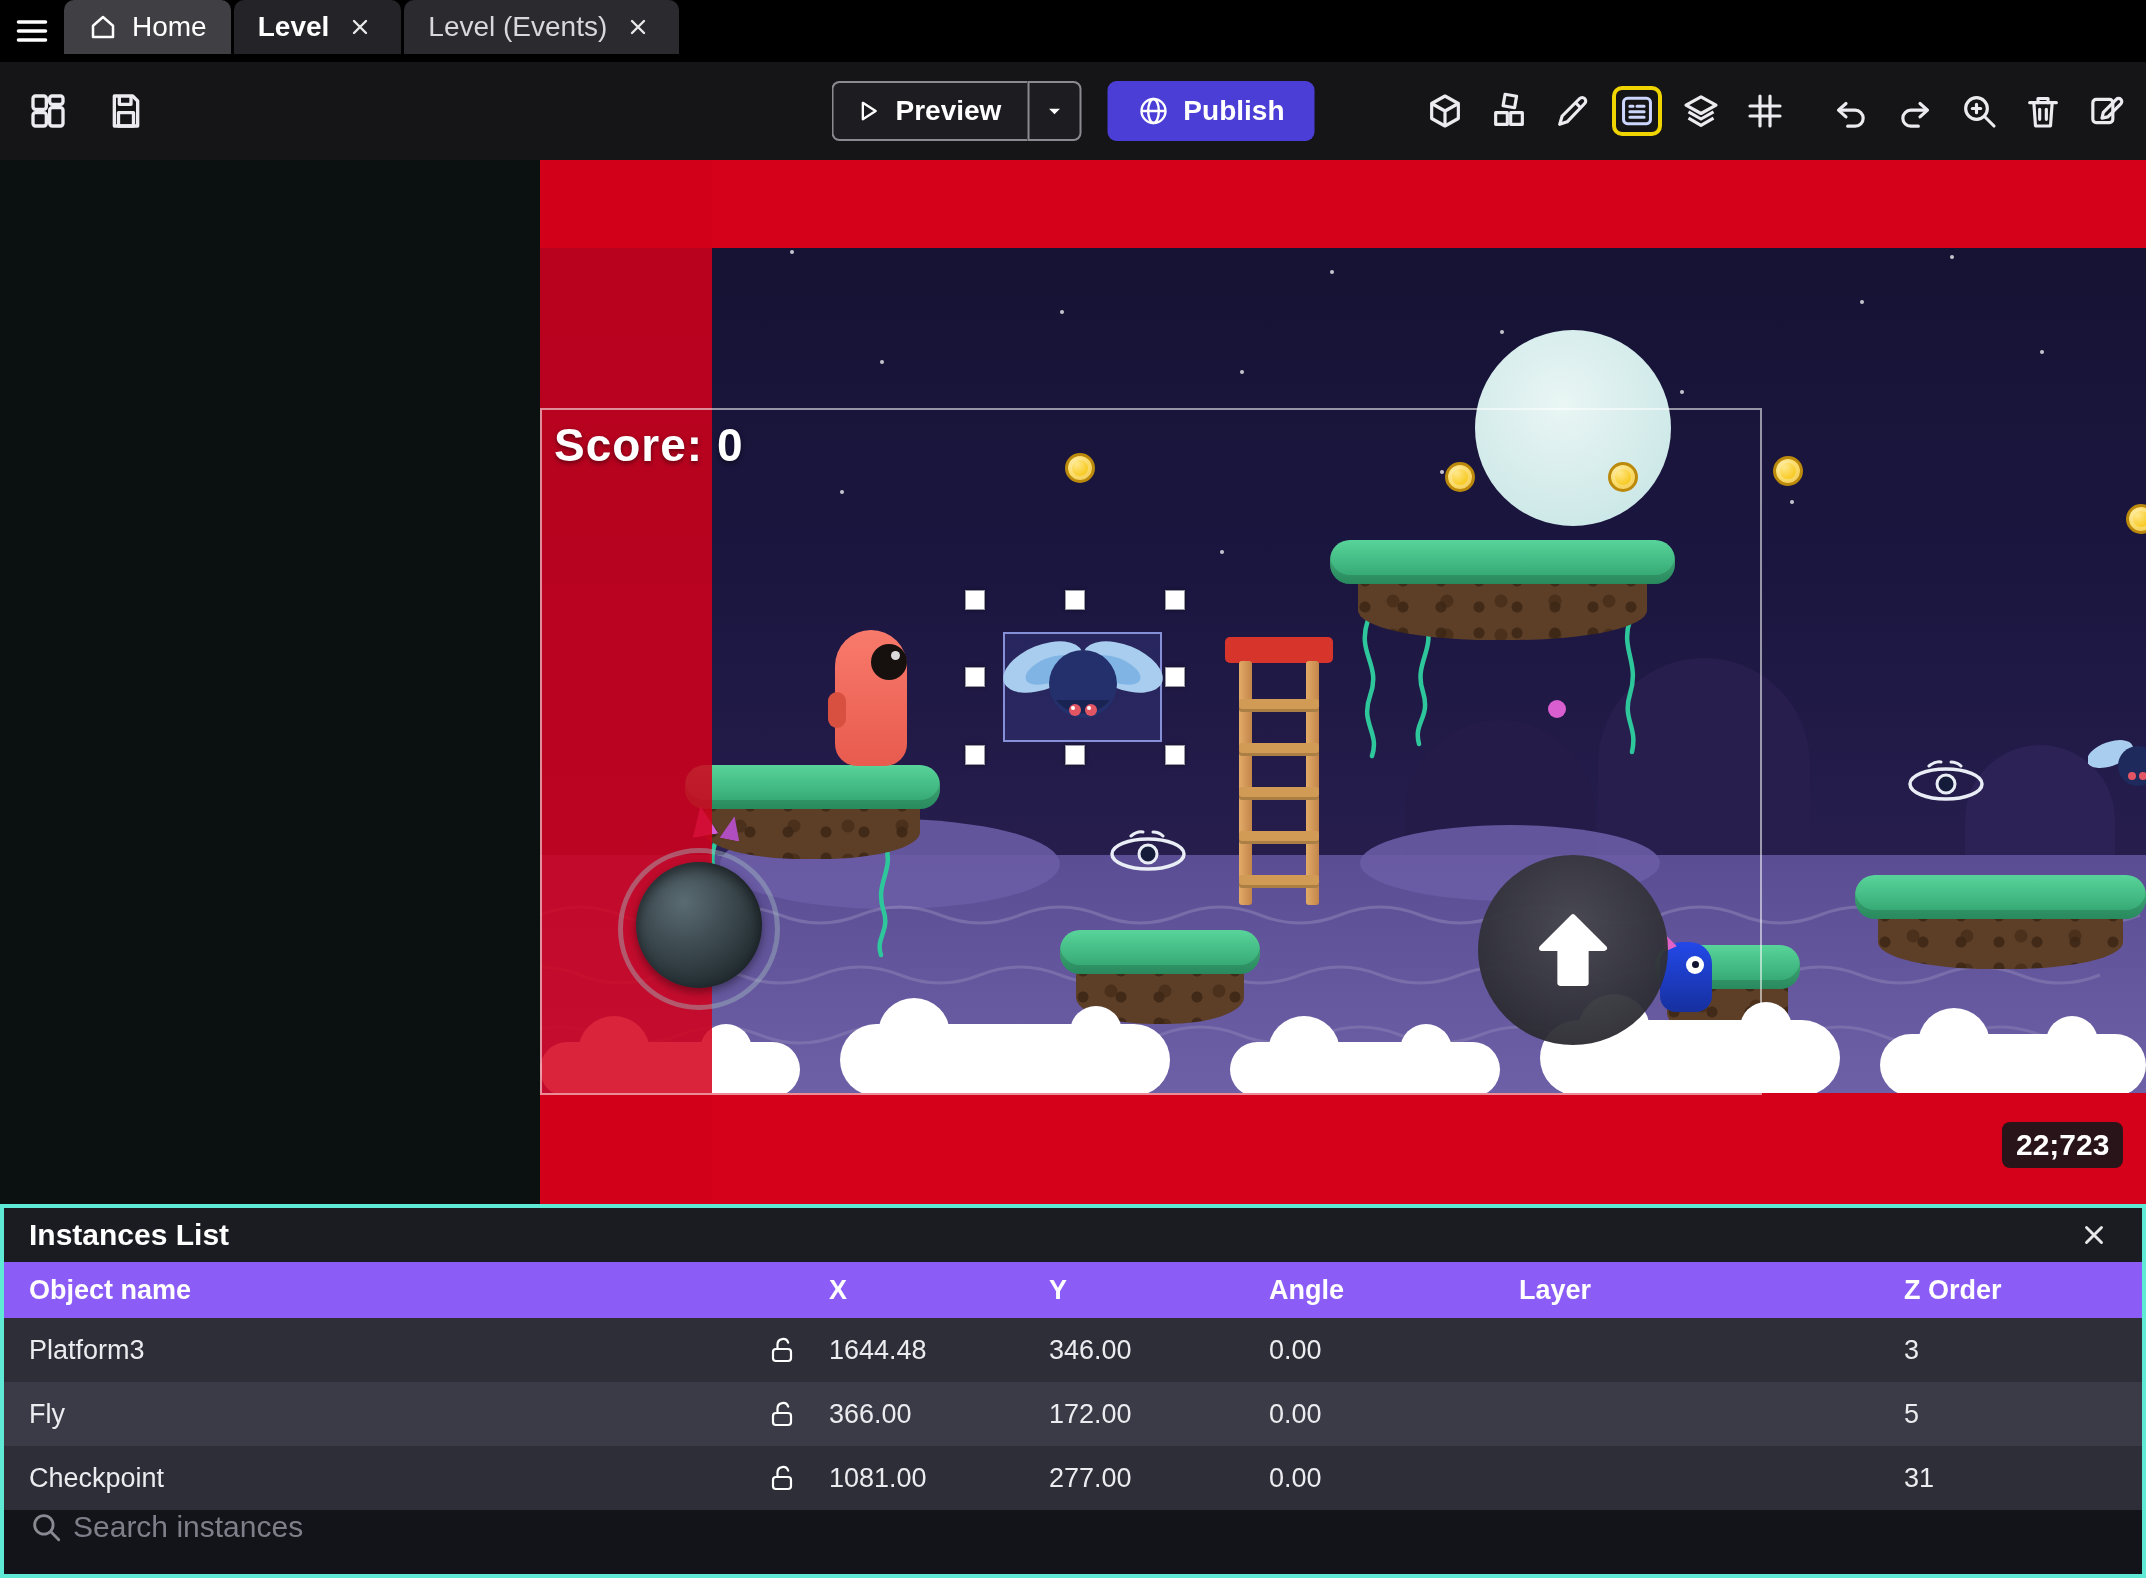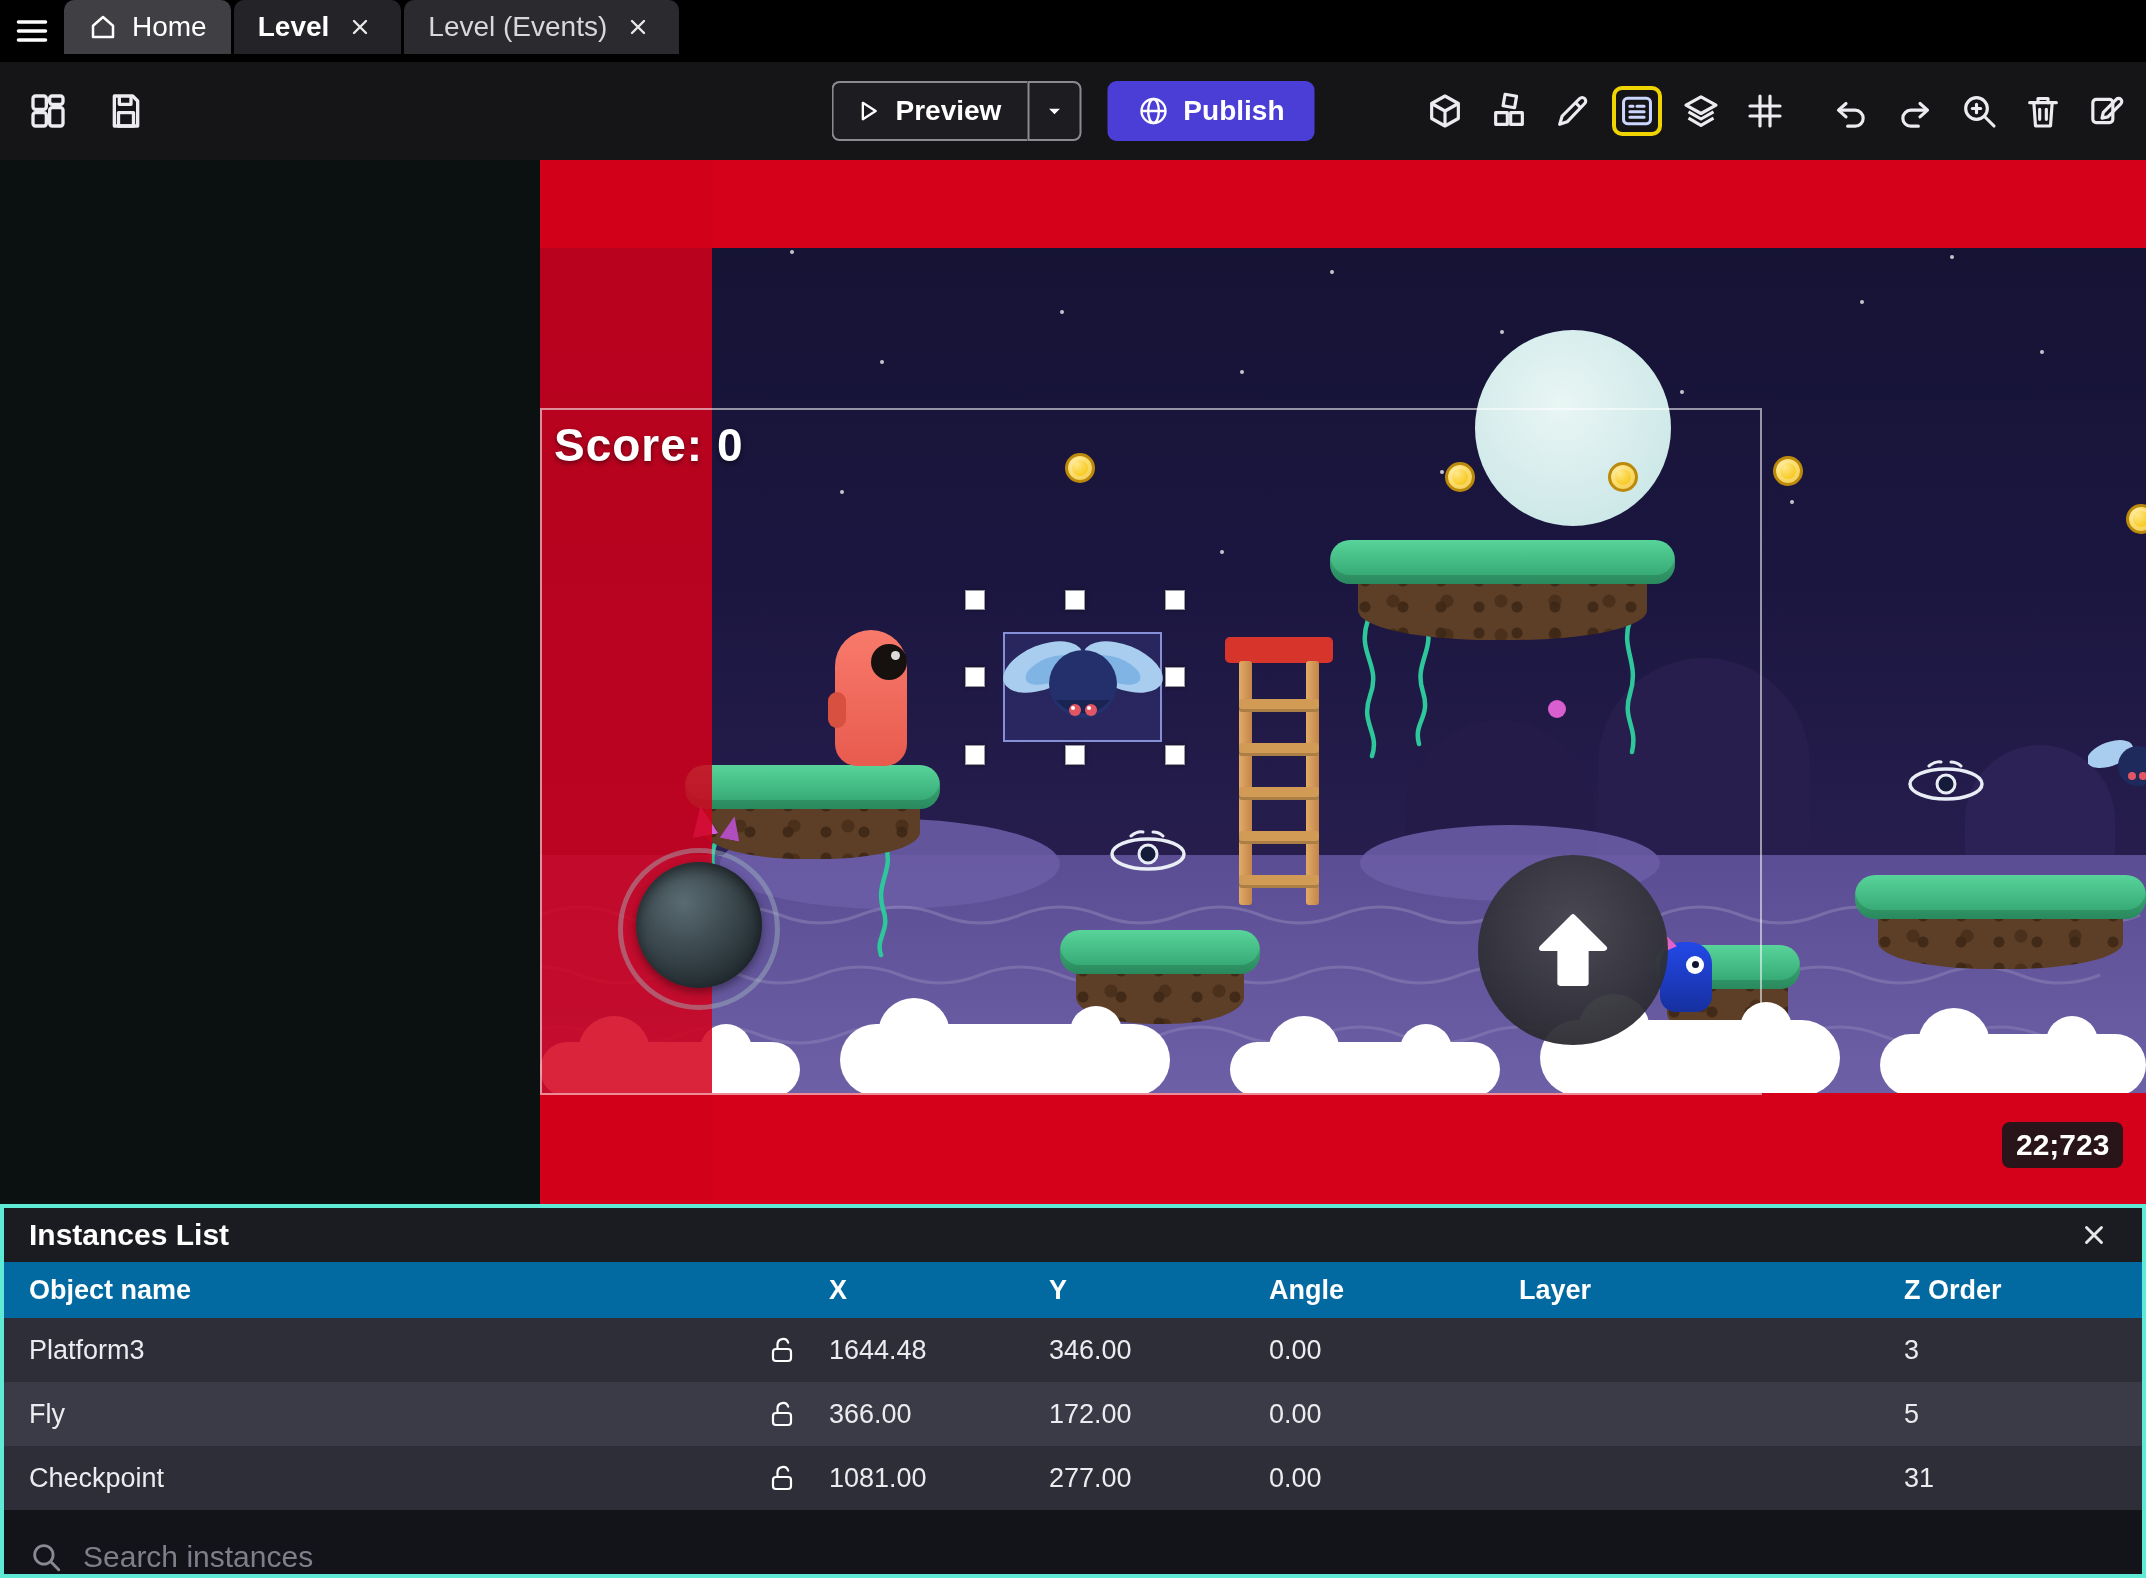--- a/index.html
+++ b/index.html
@@ -139,26 +139,26 @@
   
   .panel { flex:0 0 374px; height:374px; border:4px solid #5eead4; background:#1f1f29;
     display:flex; flex-direction:column; }
   .panel-title-row { height:54px; display:flex; align-items:center; justify-content:space-between;
     padding:0 28px 0 25px; background:#1b1b22; }
   .panel-title { font-size:30px; font-weight:600; }
   .panel-close { background:none; border:none; color:#e8e8e8; cursor:pointer; width:40px; height:40px;
     display:flex; align-items:center; justify-content:center; }
   .pgrid { display:grid; grid-template-columns:705px 95px 220px 220px 250px 385px 1fr;
     align-items:center; padding:0 25px; }
-  .phead { height:56px; background:#0369a1; font-weight:bold; font-size:27px; }
+  .phead { height:56px; background:#8b5cf6; font-weight:bold; font-size:27px; }
   .prow { height:64px; font-size:27px; color:#ecect0; color:#ececf0; }
   .prow-odd { background:#2e2e38; }
   .prow-even { background:#3b3b47; }
   .pcell-lock { display:flex; justify-content:center; color:#fff; }
-  .search-row { height:64px; background:#13131a; display:flex; align-items:flex-end; gap:20px;
+  .search-row { height:64px; background:#13131a; display:flex; align-items:flex-start; gap:10px;
     padding:0 25px; color:#8a8a93; }
   .search-input { flex:1; background:transparent; border:none; outline:none; color:#d8d8dc;
     font-size:30px; font-family:inherit; }
   .search-input::placeholder { color:#7f7f8a; }
 </style>
 </head>
 <body>
 
 <div class="app">
 

